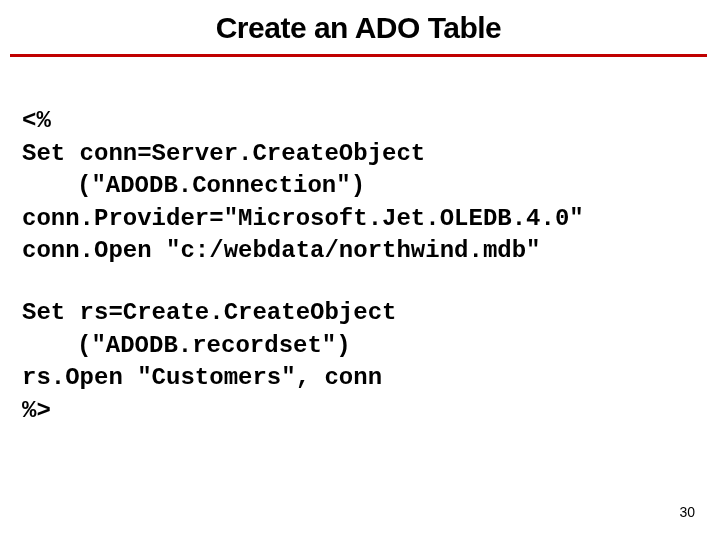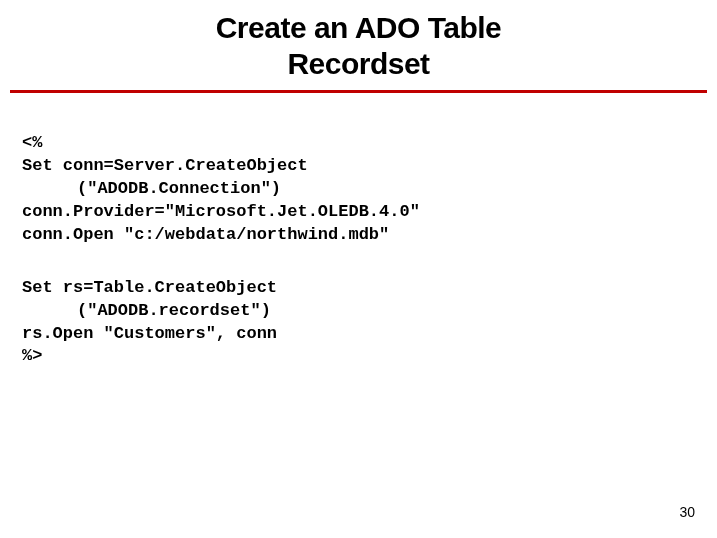--- a/index.html
+++ b/index.html
@@ -22,21 +22,21 @@
     letter-spacing: -0.5px;
   }
   .rule {
     border: none;
     border-top: 3px solid #c00000;
     margin: 0 10px 16px 10px;
   }
   .code {
     font-family: "Courier New", Courier, monospace;
     font-weight: bold;
-    font-size: 17px;
+    font-size: 24px;
     line-height: 1.35;
     padding-left: 22px;
     padding-right: 4px;
     color: #000;
     white-space: pre-wrap;
   }
   .indent { padding-left: 55px; display: block; }
   .blank { height: 30px; }
   .page-num {
     position: absolute;
@@ -45,28 +45,27 @@
     font-family: Arial, sans-serif;
     font-size: 14px;
     color: #000;
   }
 </style>
 </head>
 <body>
 
 <div class="title">
   <div>Create an ADO Table</div>
-  <div>Recordset</div>
 </div>
 
 <hr class="rule">
 
 <div class="code">
 <span>&lt;%</span>
 <span>Set conn=Server.CreateObject</span>
 <span class="indent">("ADODB.Connection")</span><span>conn.Provider="Microsoft.Jet.OLEDB.4.0"</span>
 <span>conn.Open "c:/webdata/northwind.mdb"</span>
-<div class="blank"></div><span>Set rs=Table.CreateObject</span>
+<div class="blank"></div><span>Set rs=Create.CreateObject</span>
 <span class="indent">("ADODB.recordset")</span><span>rs.Open "Customers", conn</span>
 <span>%&gt;</span>
 </div>
 
 <div class="page-num">30</div>
 
 </body></html>

